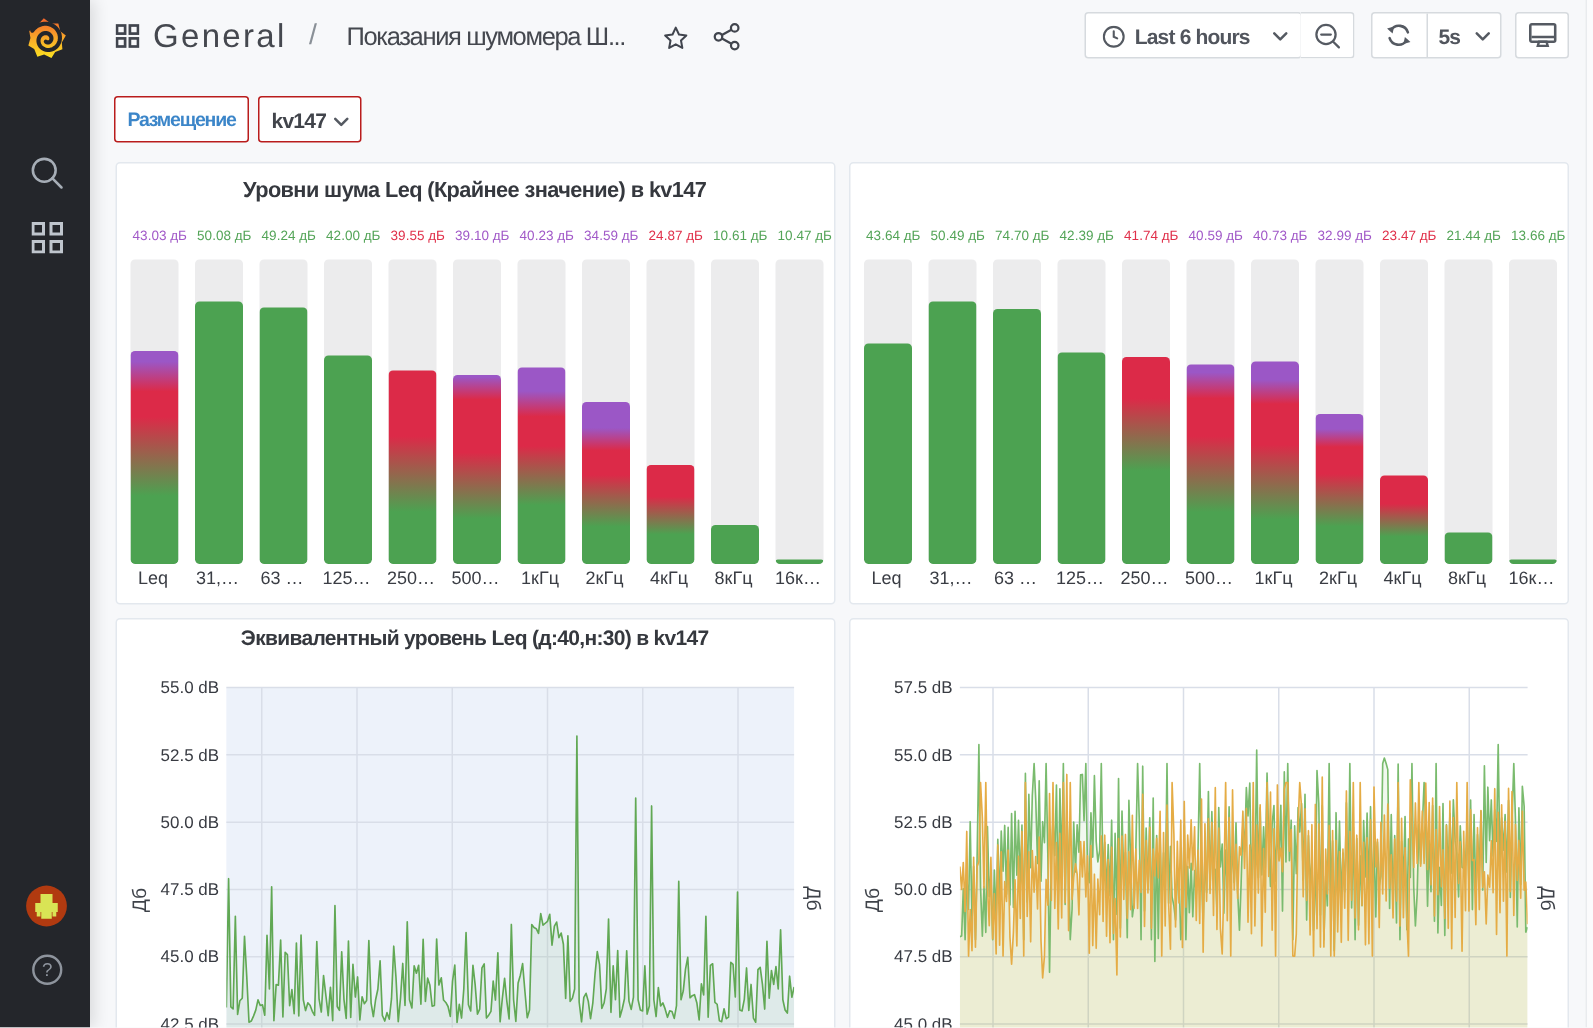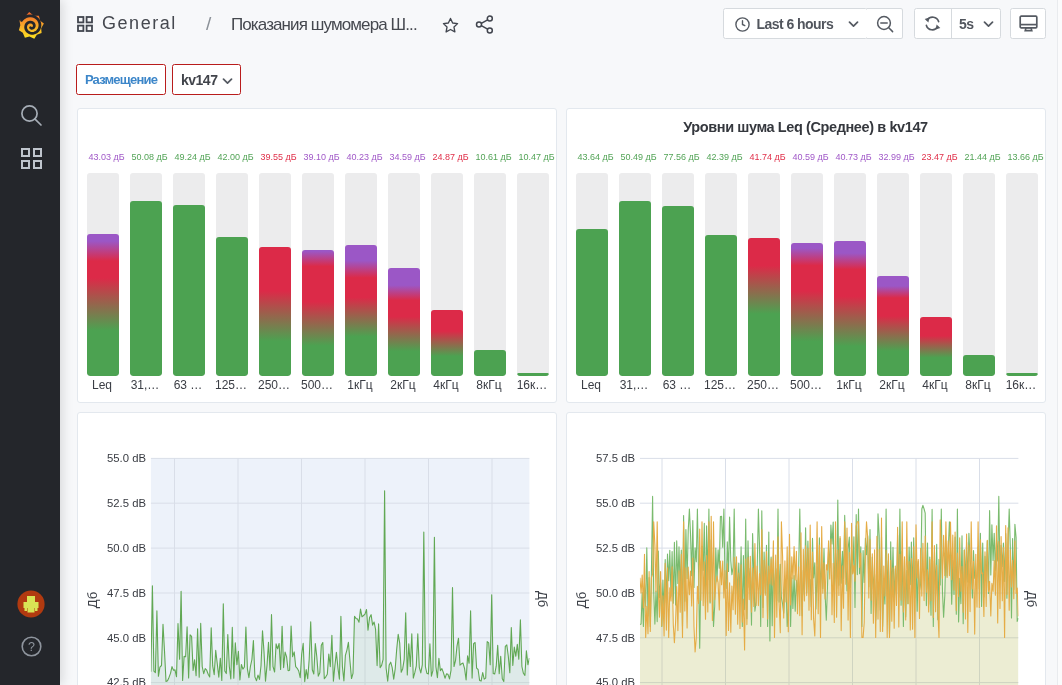--- a/index.html
+++ b/index.html
@@ -1,18 +1,18 @@
 <!DOCTYPE html>
 <html><head><meta charset="utf-8"><style>
 * { margin:0; padding:0; box-sizing:border-box; }
 html,body { width:1062px; height:685px; overflow:hidden; background:#F7F8FA;
   font-family:"Liberation Sans", sans-serif; position:relative; }
 .sidebar { position:absolute; left:0; top:0; width:59.5px; height:685px;
   background:#24262B; box-shadow:3px 0 10px rgba(0,0,0,0.12); z-index:5; }
-.bc { position:absolute; top:14.2px; font-size:18px; line-height:19px; color:#45484F; }
+.bc { position:absolute; top:14.2px; font-size:22px; line-height:19px; color:#45484F; }
 .btn { position:absolute; top:8px; height:30.5px; background:#fff;
   border:1px solid #D6DADE; border-radius:2.5px; }
 .btn .lbl { font-size:14px; font-weight:bold; color:#51555D; letter-spacing:-0.55px; }
 .vbox { position:absolute; top:64px; height:31px; background:#fff;
   border:1px solid #b91c1c; border-radius:2.5px; }
 .panel { position:absolute; width:480px; height:295px; background:#fff;
   border:1px solid #E3E8EE; border-radius:3px; }
 .ptitle { position:absolute; left:0; right:0; top:10px; text-align:center;
   font-size:14.5px; font-weight:bold; color:#35383E; letter-spacing:-0.4px; }
 .bval { position:absolute; top:43px; width:42px; text-align:center;
@@ -138,20 +138,21 @@
 <div class="vbox" style="left:76px;width:90px;text-align:center;line-height:29px;
   font-size:13px;font-weight:bold;letter-spacing:-0.8px;color:#3C86C9">Размещение</div>
 <div class="vbox" style="left:172px;width:69px">
   <span style="position:absolute;left:8px;top:7px;font-size:14px;font-weight:bold;letter-spacing:-0.5px;color:#41444B">kv147</span>
   <svg width="11" height="7" viewBox="0 0 11 7" style="position:absolute;left:49px;top:13px">
 <path d="M1.5 1.2 L5.5 5.2 L9.5 1.2" fill="none" stroke="#555A62" stroke-width="1.7" stroke-linecap="round" stroke-linejoin="round"></path>
     </svg>
 </div>
 
 <div class="panel" style="left:76.5px;top:108px">
+<div class="ptitle">Уровни шума Leq (Крайнее значение) в kv147</div>
 <div class="bval" style="left:8.0px;color:#A159C8">43.03 дБ</div>
 <div class="btrack" style="left:9.0px">
       <div class="bfill" style="height:142.4px;background:linear-gradient(to top,#4CA251 0%,#4CA251 32%,#DC2A48 69%,#DC2A48 81%,#9B57C6 95%)"></div>
     </div>
 <div class="bxl" style="left:3.5px">Leq</div>
 <div class="bval" style="left:51.0px;color:#53A457">50.08 дБ</div>
 <div class="btrack" style="left:52.0px">
       <div class="bfill" style="height:175.2px;background:#4CA251"></div>
     </div>
 <div class="bxl" style="left:46.5px">31,…</div>
@@ -195,32 +196,31 @@
       <div class="bfill" style="height:26.1px;background:#4CA251"></div>
     </div>
 <div class="bxl" style="left:390.5px">8кГц</div>
 <div class="bval" style="left:438.0px;color:#53A457">10.47 дБ</div>
 <div class="btrack" style="left:439.0px">
       <div class="bfill" style="height:2.6px;background:#4CA251"></div>
     </div>
 <div class="bxl" style="left:433.5px">16к…</div>
 </div>
 <div class="panel" style="left:565.5px;top:108px">
-<div class="ptitle">Уровни шума Leq (Среднее) в kv147</div>
 <div class="bval" style="left:8.0px;color:#53A457">43.64 дБ</div>
 <div class="btrack" style="left:9.0px">
       <div class="bfill" style="height:146.6px;background:#4CA251"></div>
     </div>
 <div class="bxl" style="left:3.5px">Leq</div>
 <div class="bval" style="left:51.0px;color:#53A457">50.49 дБ</div>
 <div class="btrack" style="left:52.0px">
       <div class="bfill" style="height:175.3px;background:#4CA251"></div>
     </div>
 <div class="bxl" style="left:46.5px">31,…</div>
-<div class="bval" style="left:94.0px;color:#53A457">77.56 дБ</div>
+<div class="bval" style="left:94.0px;color:#53A457">74.70 дБ</div>
 <div class="btrack" style="left:95.0px">
       <div class="bfill" style="height:170.3px;background:#4CA251"></div>
     </div>
 <div class="bxl" style="left:89.5px">63 …</div>
 <div class="bval" style="left:137.0px;color:#53A457">42.39 дБ</div>
 <div class="btrack" style="left:138.0px">
       <div class="bfill" style="height:141.1px;background:#4CA251"></div>
     </div>
 <div class="bxl" style="left:132.5px">125…</div>
 <div class="bval" style="left:180.0px;color:#E0304A">41.74 дБ</div>
@@ -253,20 +253,21 @@
       <div class="bfill" style="height:21.0px;background:#4CA251"></div>
     </div>
 <div class="bxl" style="left:390.5px">8кГц</div>
 <div class="bval" style="left:438.0px;color:#53A457">13.66 дБ</div>
 <div class="btrack" style="left:439.0px">
       <div class="bfill" style="height:2.6px;background:#4CA251"></div>
     </div>
 <div class="bxl" style="left:433.5px">16к…</div>
 </div>
 <div class="panel" style="left:76.5px;top:412px">
+<div class="ptitle" style="top:4px;font-size:14px;letter-spacing:-0.45px">Эквивалентный уровень Leq (д:40,н:30) в kv147</div>
 <svg class="chart" width="480" height="273" viewBox="0 0 480 273">
 <defs>
         <clipPath id="cp140237431939088">
           <rect x="72.9" y="45.4" width="378.5" height="227.6"></rect>
         </clipPath>
       </defs>
 <rect x="72.9" y="45.4" width="378.5" height="227.6" fill="#EDF2FA"></rect>
 <g stroke="#D9DEE8" stroke-width="1">
         <line x1="72.9" x2="451.4" y1="45.4" y2="45.4"></line>
         <line x1="72.9" x2="451.4" y1="90.2" y2="90.2"></line>

